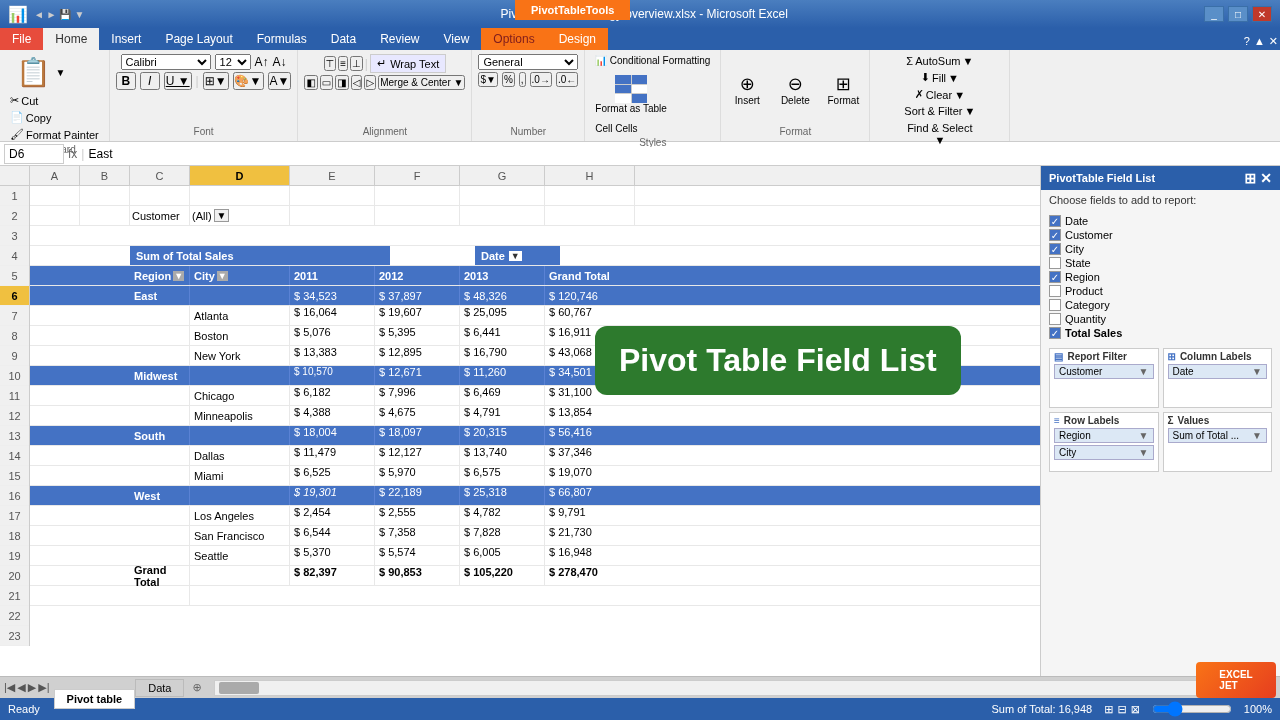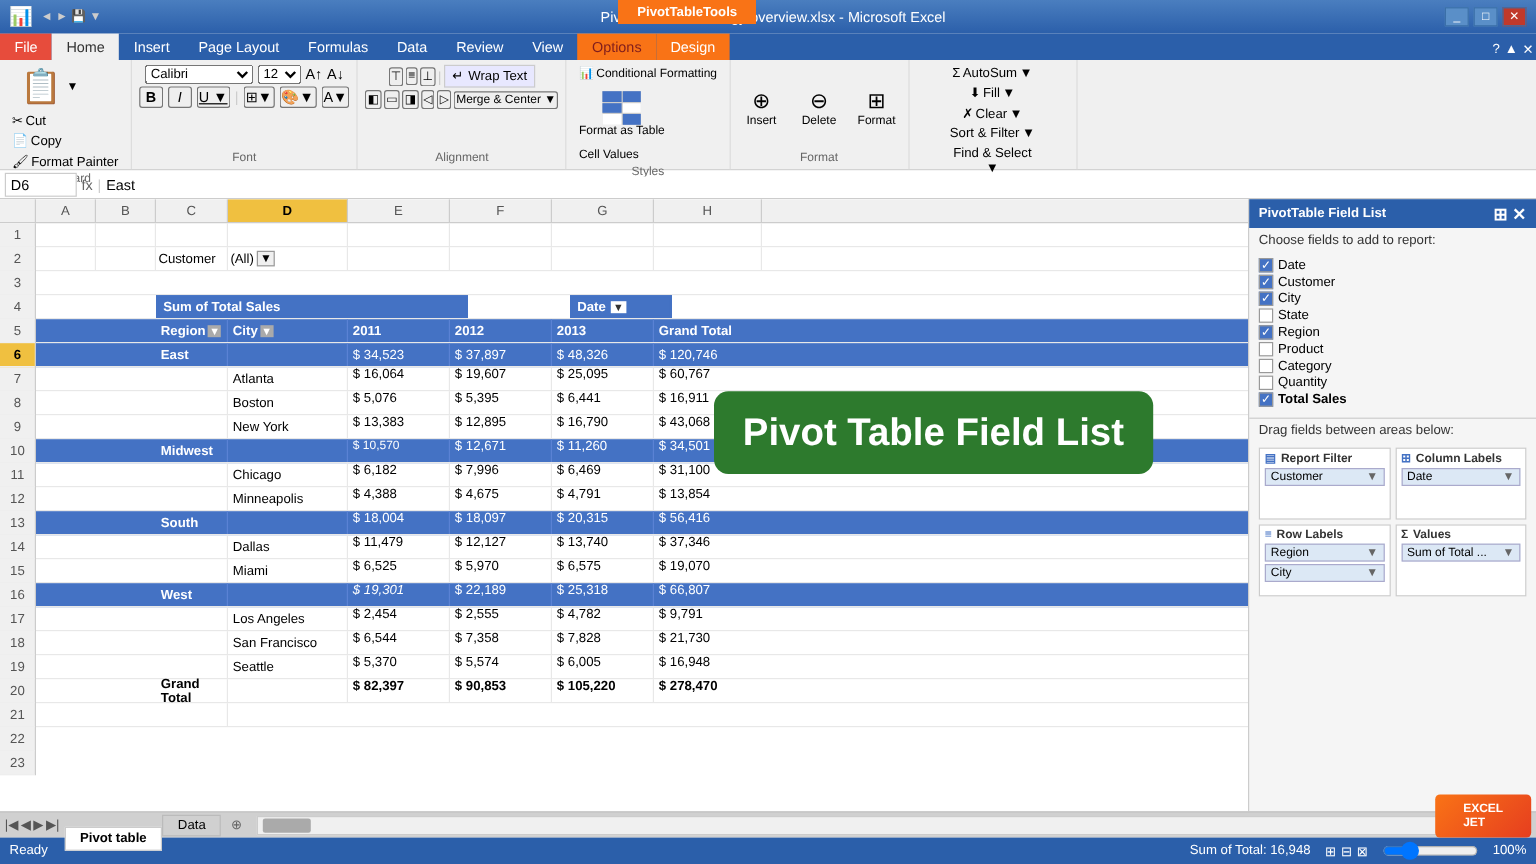--- a/index.html
+++ b/index.html
@@ -371,40 +371,55 @@
           <button style="font-size:10px;">◁</button>
           <button style="font-size:10px;">▷</button>
           <button style="font-size:10px;">
             <span>Merge &amp; Center</span> ▼
           </button>
         </div>
       </div>
       <div class="ribbon-group-label">Alignment</div>
     </div>
 
+    <div class="ribbon-group" style="min-width:110px;">
+      <div class="ribbon-group-content" style="flex-direction:column; gap:2px; width:100%;">
+        <select style="font-size:11px; width:100%;">
+          <option>General</option>
+        </select>
+        <div style="display:flex; gap:4px; align-items:center;">
+          <button style="font-size:10px;">$▼</button>
+          <button style="font-size:10px;">%</button>
+          <button style="font-size:10px;">,</button>
+          <button style="font-size:10px;">.0→</button>
+          <button style="font-size:10px;">.0←</button>
+        </div>
+      </div>
+      <div class="ribbon-group-label">Number</div>
+    </div>
 
     <div class="ribbon-group" style="min-width:130px;">
       <div class="ribbon-group-content" style="gap:4px; align-items:flex-start; flex-direction:column;">
         <div class="ribbon-small-btn" style="font-size:10px;">
           <span>📊</span>
           <span>Conditional Formatting</span>
         </div>
         <div class="format-table-btn">
           <div class="format-table-icon">
             <div class="ft-cell colored"></div>
               <div class="ft-cell colored"></div>
             <div class="ft-cell colored"></div>
               <div class="ft-cell"></div>
             <div class="ft-cell"></div>
               <div class="ft-cell colored"></div>
           </div>
           <span style="font-size:10px;">Format as Table</span>
         </div>
         <div class="ribbon-small-btn" style="font-size:10px;">
-          <span>Cell Values</span>
+          <span>Cell Cells</span>
         </div>
       </div>
       <div class="ribbon-group-label">Styles</div>
     </div>
 
     <div class="ribbon-group" style="min-width:110px;">
       <div class="ribbon-group-content" style="gap:8px; align-items:center;">
         <div class="ribbon-btn">
           <span style="font-size:18px;">⊕</span>
           <span style="font-size:10px;">Insert</span>
@@ -804,21 +819,20 @@
           <div class="field-checkbox"></div>
           <span class="field-label">Quantity</span>
         </div>
 
         <div class="field-item">
           <div class="field-checkbox checked">✓</div>
           <span class="field-label bold">Total Sales</span>
         </div>
       </div>
 
-      <div class="drag-area-label">Drag fields between areas below:</div>
 
       <div class="drag-areas">
 
         <div class="drag-area">
           <div class="drag-area-header">
             <span style="color:#4472c4;">▤</span>
             <span>Report Filter</span>
           </div>
           <div class="drag-area-item">
             <span>Customer</span>

